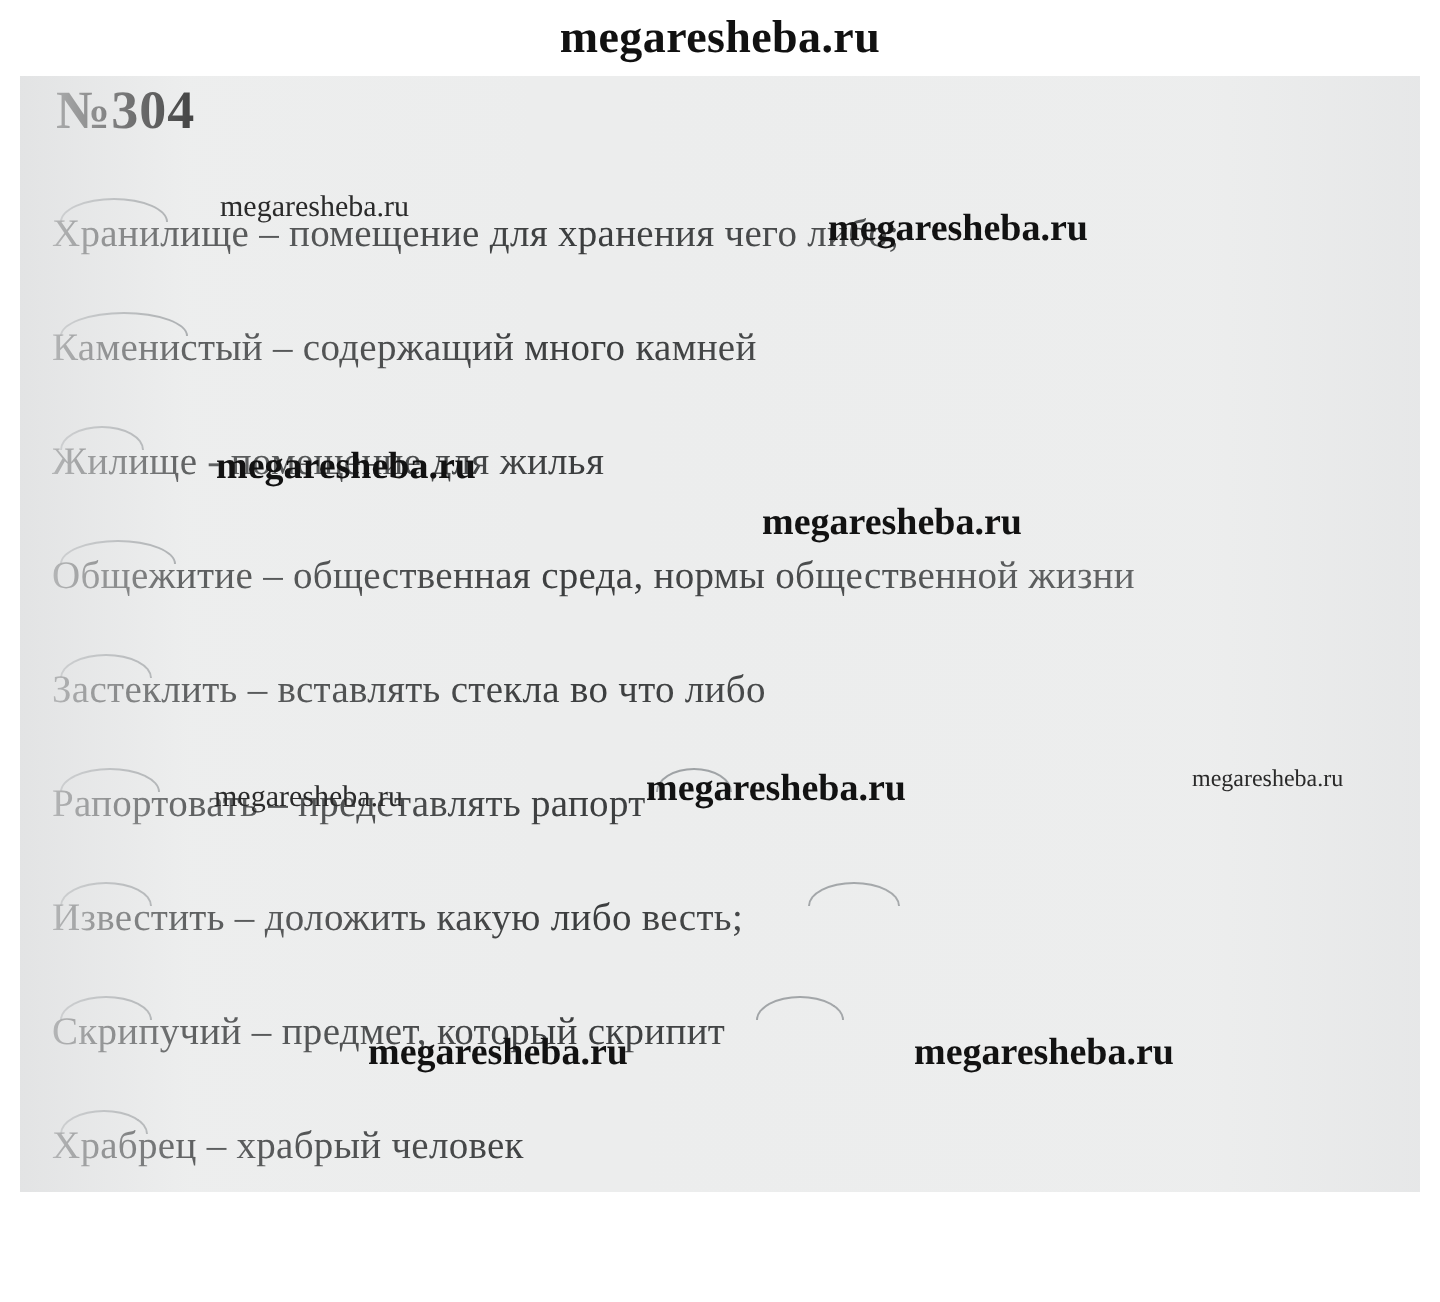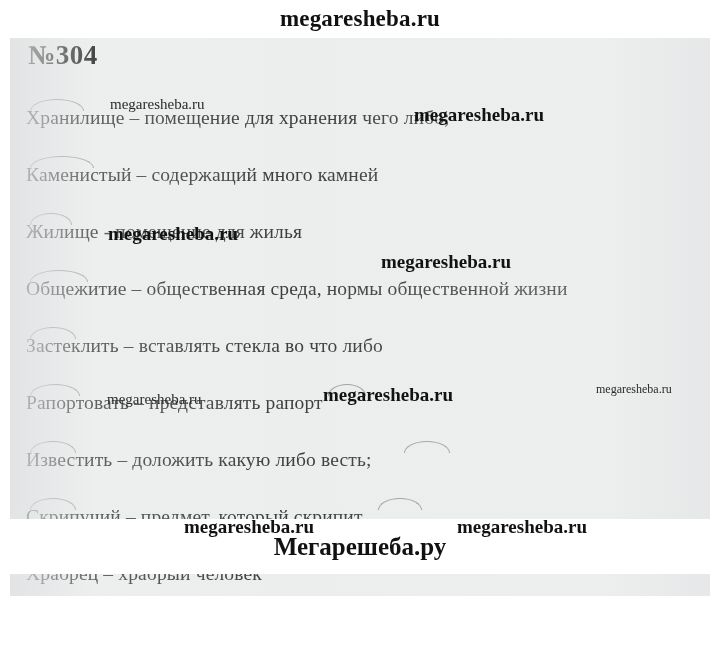--- a/index.html
+++ b/index.html
@@ -10,21 +10,21 @@
     width: 720px;
     height: 651px;
     background: #ffffff;
     font-family: "Liberation Serif", serif;
     overflow: hidden;
     position: relative;
   }
   .page {
     position: relative;
     width: 720px;
-    height: 574px;
+    height: 651px;
     text-align: right;
   }
   .top-banner {
     position: absolute;
     top: 0;
     left: 0;
     width: 720px;
     height: 38px;
     background: #ffffff;
     display: flex;
@@ -195,17 +195,14 @@
         <span class="wm" style="left: 371px; top: 213px; font-size: 19px;">megaresheba.ru</span>
         <span class="wm light" style="left: 97px; top: 353px; font-size: 15px;">megaresheba.ru</span>
         <span class="wm" style="left: 313px; top: 346px; font-size: 19px;">megaresheba.ru</span>
         <span class="wm light" style="left: 586px; top: 344px; font-size: 12px;">megaresheba.ru</span>
         <span class="wm" style="left: 174px; top: 478px; font-size: 19px;">megaresheba.ru</span>
         <span class="wm" style="left: 447px; top: 478px; font-size: 19px;">megaresheba.ru</span>
       </div>
 
   </div>
 
-  <div class="bottom-banner">
-    <span class="wm-text">Мегарешеба.ру</span>
-  </div>
 
 </div>
 
 </body></html>

